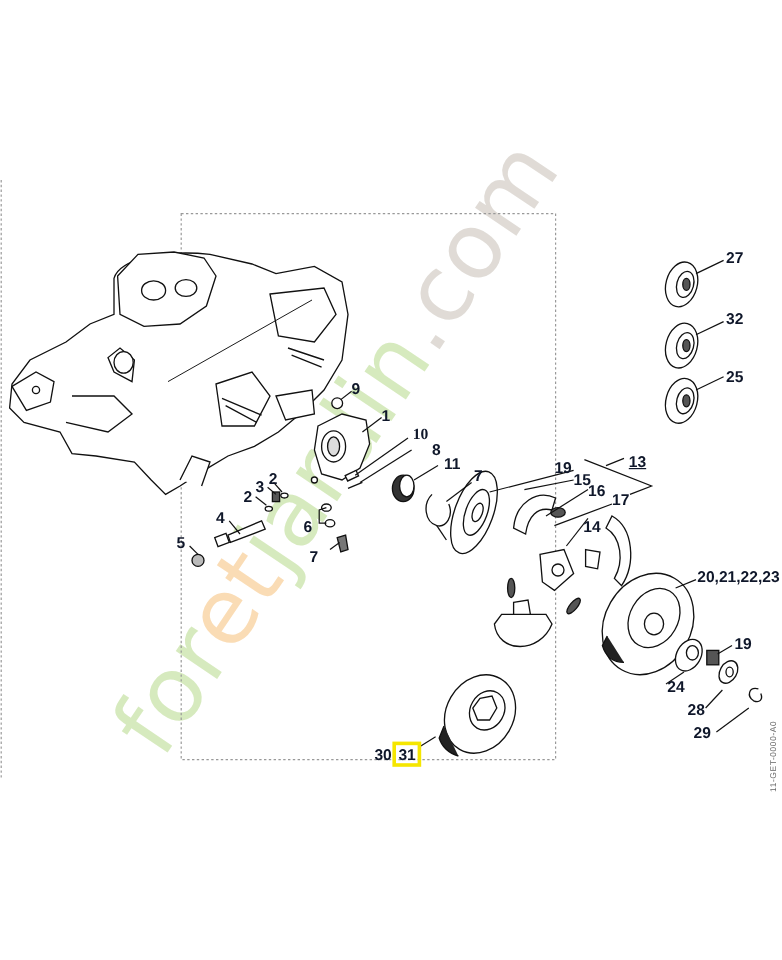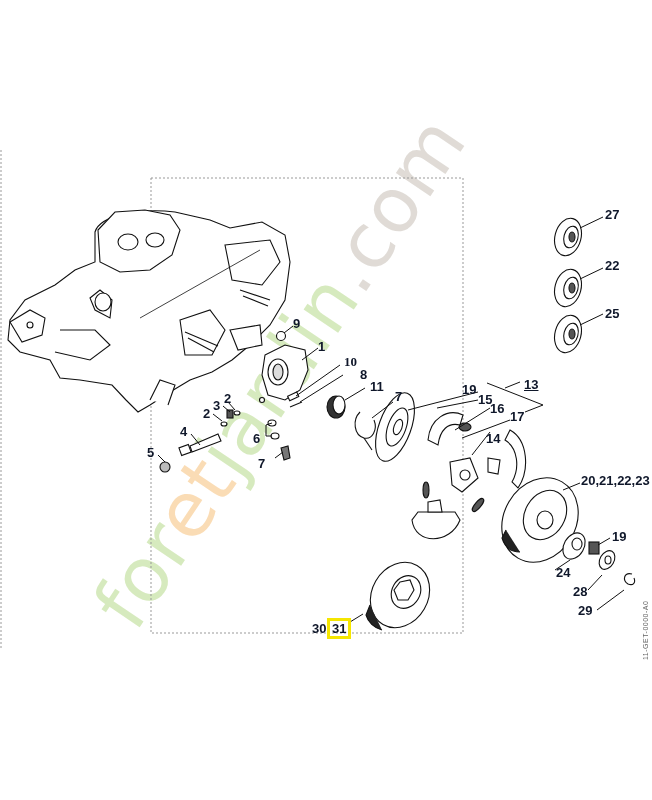--- a/index.html
+++ b/index.html
@@ -175,21 +175,21 @@
   <span class="lbl" style="left:147px;top:446px;">5</span>
   <span class="lbl" style="left:253px;top:432px;">6</span>
   <span class="lbl" style="left:258px;top:457px;">7</span>
   <span class="lbl" style="left:462px;top:383px;">19</span>
   <span class="lbl" style="left:524px;top:378px;text-decoration:underline;">13</span>
   <span class="lbl" style="left:478px;top:393px;">15</span>
   <span class="lbl" style="left:490px;top:402px;">16</span>
   <span class="lbl" style="left:510px;top:410px;">17</span>
   <span class="lbl" style="left:486px;top:432px;">14</span>
   <span class="lbl" style="left:605px;top:208px;">27</span>
-  <span class="lbl" style="left:605px;top:259px;">22</span>
+  <span class="lbl" style="left:605px;top:259px;">32</span>
   <span class="lbl" style="left:605px;top:307px;">25</span>
   <span class="lbl" style="left:581px;top:474px;">20,21,22,23</span>
   <span class="lbl" style="left:612px;top:530px;">19</span>
   <span class="lbl" style="left:556px;top:566px;">24</span>
   <span class="lbl" style="left:573px;top:585px;">28</span>
   <span class="lbl" style="left:578px;top:604px;">29</span>
   <span class="lbl" style="left:312px;top:622px;">30</span>
   <span class="lbl hl" style="left:331px;top:622px;">31</span>
 
   <span class="vert" style="left:642px;top:660px;">11-GET-0000-A0</span>

